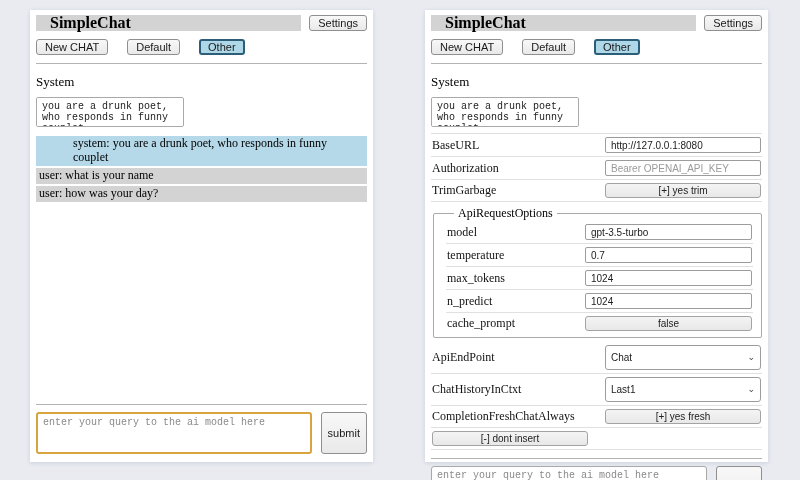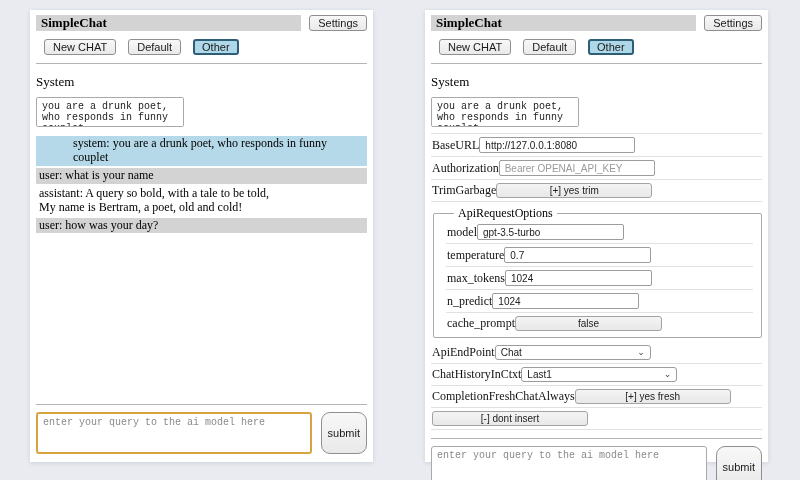--- a/index.html
+++ b/index.html
@@ -13,29 +13,29 @@
   .panel {
     width:343px; height:452px; background:#ffffff;
     padding:5px 6px 8px 6px;
     display:flex; flex-direction:column;
     box-shadow:0 1px 4px rgba(80,90,120,0.18);
   }
   
   .titlebar { display:flex; align-items:stretch; gap:8px; }
   .title {
     flex:1; background:var(--titlebar-bg,#d3d3d3);
-    font-weight:bold; font-size:13px; padding:1px 5px; line-height:14px;
+    font-weight:bold; font-size:16px; padding:1px 14px; line-height:14px;
   }
   .btn {
     font-family:"Liberation Sans", sans-serif; font-size:11px;
     background:linear-gradient(#f8f8f8,#e9e9e9);
     border:1px solid #8f8f8f; border-radius:3px;
     padding:1px 8px; color:#1a1a1a; cursor:pointer; white-space:nowrap;
   }
-  .toolbar { display:flex; gap:12px; margin-top:8px;margin-left:8px; }
+  .toolbar { display:flex; gap:19px; margin-top:8px; }
   .btn.selected {
     background:var(--accent-selected-bg,#aed7e8);
     border:2px solid var(--accent-selected-border,#2e5d77);
     padding:0 7px;
   }
   hr.sep { border:none; border-top:1px solid #b3b3b3; margin:8px 0 7px 0; }
   
   .system-row { display:flex; gap:7px; align-items:flex-start; font-size:13px;flex-direction:column; }
   .system-row label { padding-top:3px; }
   textarea {
@@ -47,52 +47,52 @@
   .system-row textarea { flex:1; height:30px; }
   
   .chat-log { margin-top:9px; font-size:12px; line-height:1.16; }
   .msg { padding:1px 3px; margin-bottom:2px; white-space:pre-line; }
   .msg.system { background:var(--system-msg-bg,#b5d9e8);padding-left:37px; }
   .msg.user { background:var(--user-msg-bg,#d3d3d3); }
   .msg.assistant { background:#ffffff; }
   
   .settings { margin-top:6px; border-top:1px solid #e0e0e0; }
   .srow {
-    display:flex; align-items:center;
+    display:flex; justify-content:space-between; align-items:center;
     padding:3px 1px; border-bottom:1px solid #e0e0e0; font-size:12px;
   }
   .slabel { color:#111; }
   .ctl { width:156px; font-family:"Liberation Sans", sans-serif; font-size:10px; }
   input.ctl {
     border:1px solid #9c9c9c; border-radius:2px; height:16px; padding:1px 5px; color:#222;
   }
   input.ctl::placeholder { color:#9a9a9a; }
   button.ctl {
     background:linear-gradient(#f4f4f4,#e8e8e8);
     border:1px solid #a3a3a3; border-radius:3px; height:15px;
     text-align:center; color:#222; cursor:pointer;
   }
   .ctl-select {
-    border:1px solid #9c9c9c; border-radius:3px; height:15px; background:#fff;
+    border:1px solid #9c9c9c; border-radius:3px; height:25px; background:#fff;
     display:flex; justify-content:space-between; align-items:center; padding:0 5px; color:#222;
   }
   .chev { font-size:9px; color:#444; line-height:1; }
   fieldset.aro {
     border:1px solid #a9a9a9; border-radius:2px;
     margin:4px 0 4px 2px; padding:0 8px 3px 12px;
   }
   fieldset.aro legend { font-size:12px; padding:0 4px; margin-left:8px; }
   fieldset.aro .srow:last-child { border-bottom:none; }
-  fieldset.aro .ctl { width:147px; }
+  fieldset.aro .ctl { width:167px; }
   
   .bottom { margin-top:auto; }
   .input-row { display:flex; gap:9px; align-items:stretch; }
   .query { flex:1; height:42px; border-radius:3px; }
   .query.focused { border:2px solid var(--focus-border,#d8a43f); }
-  .submit-btn { border-radius:9px; padding:14px 6px; }
+  .submit-btn { border-radius:3px; padding:14px 6px; }
 </style>
 </head>
 <body>
 
 <div class="page">
 
   <section class="panel">
     <header class="titlebar">
       <div class="title">SimpleChat</div>
       <button class="btn">Settings</button>
@@ -103,22 +103,20 @@
       <button class="btn selected">Other</button>
     </div>
     <hr class="sep">
     <div class="system-row">
       <label>System</label>
       <textarea spellcheck="false" style="">you are a drunk poet, who responds in funny couplet</textarea>
     </div>
     <div class="chat-log">
         <div class="msg system">system: you are a drunk poet, who responds in funny couplet</div>
         <div class="msg user">user: what is your name</div>
-        <div class="msg assistant">assistant: A query so bold, with a tale to be told,
-My name is Bertram, a poet, old and cold!</div>
         <div class="msg user">user: how was your day?</div>
       </div>
     <div class="bottom">
       <hr class="sep">
       <div class="input-row">
         <textarea class="query focused" spellcheck="false" placeholder="enter your query to the ai model here" style=""></textarea>
         <button class="btn submit-btn">submit</button>
       </div>
     </div>
   </section>

